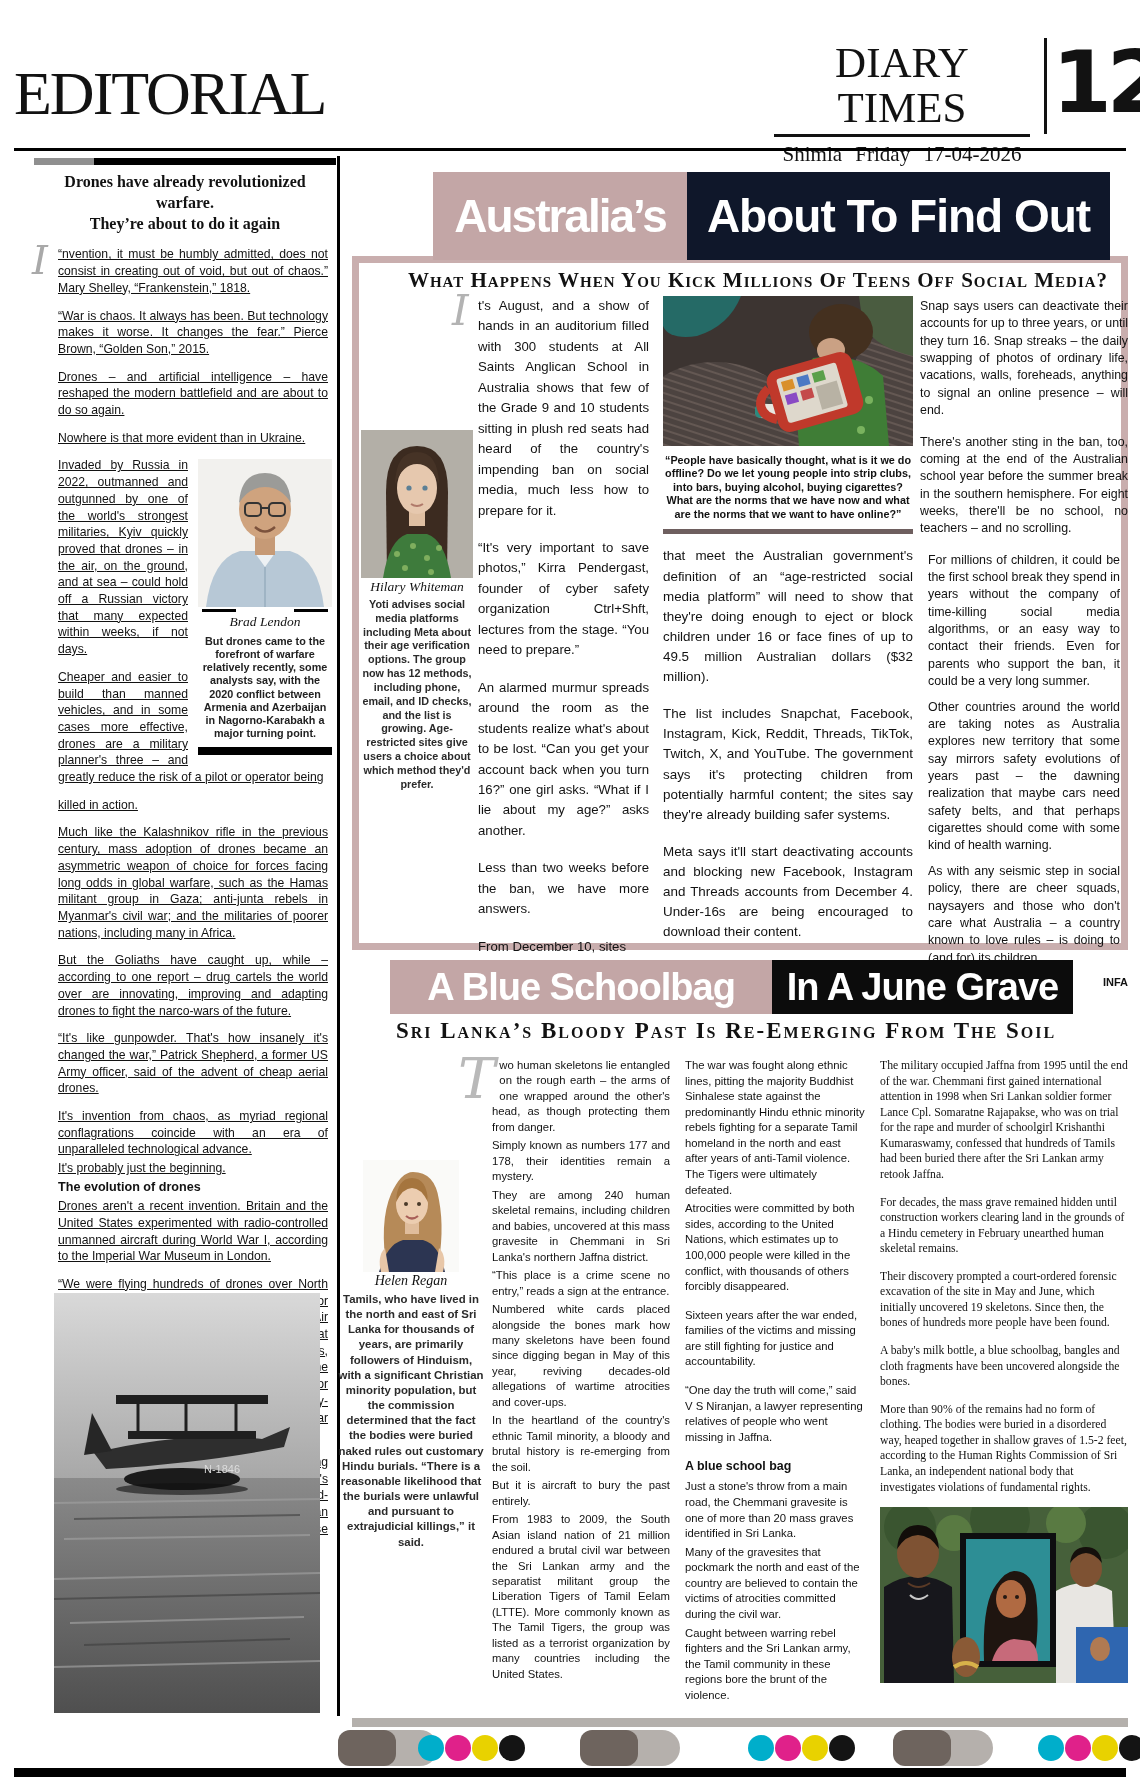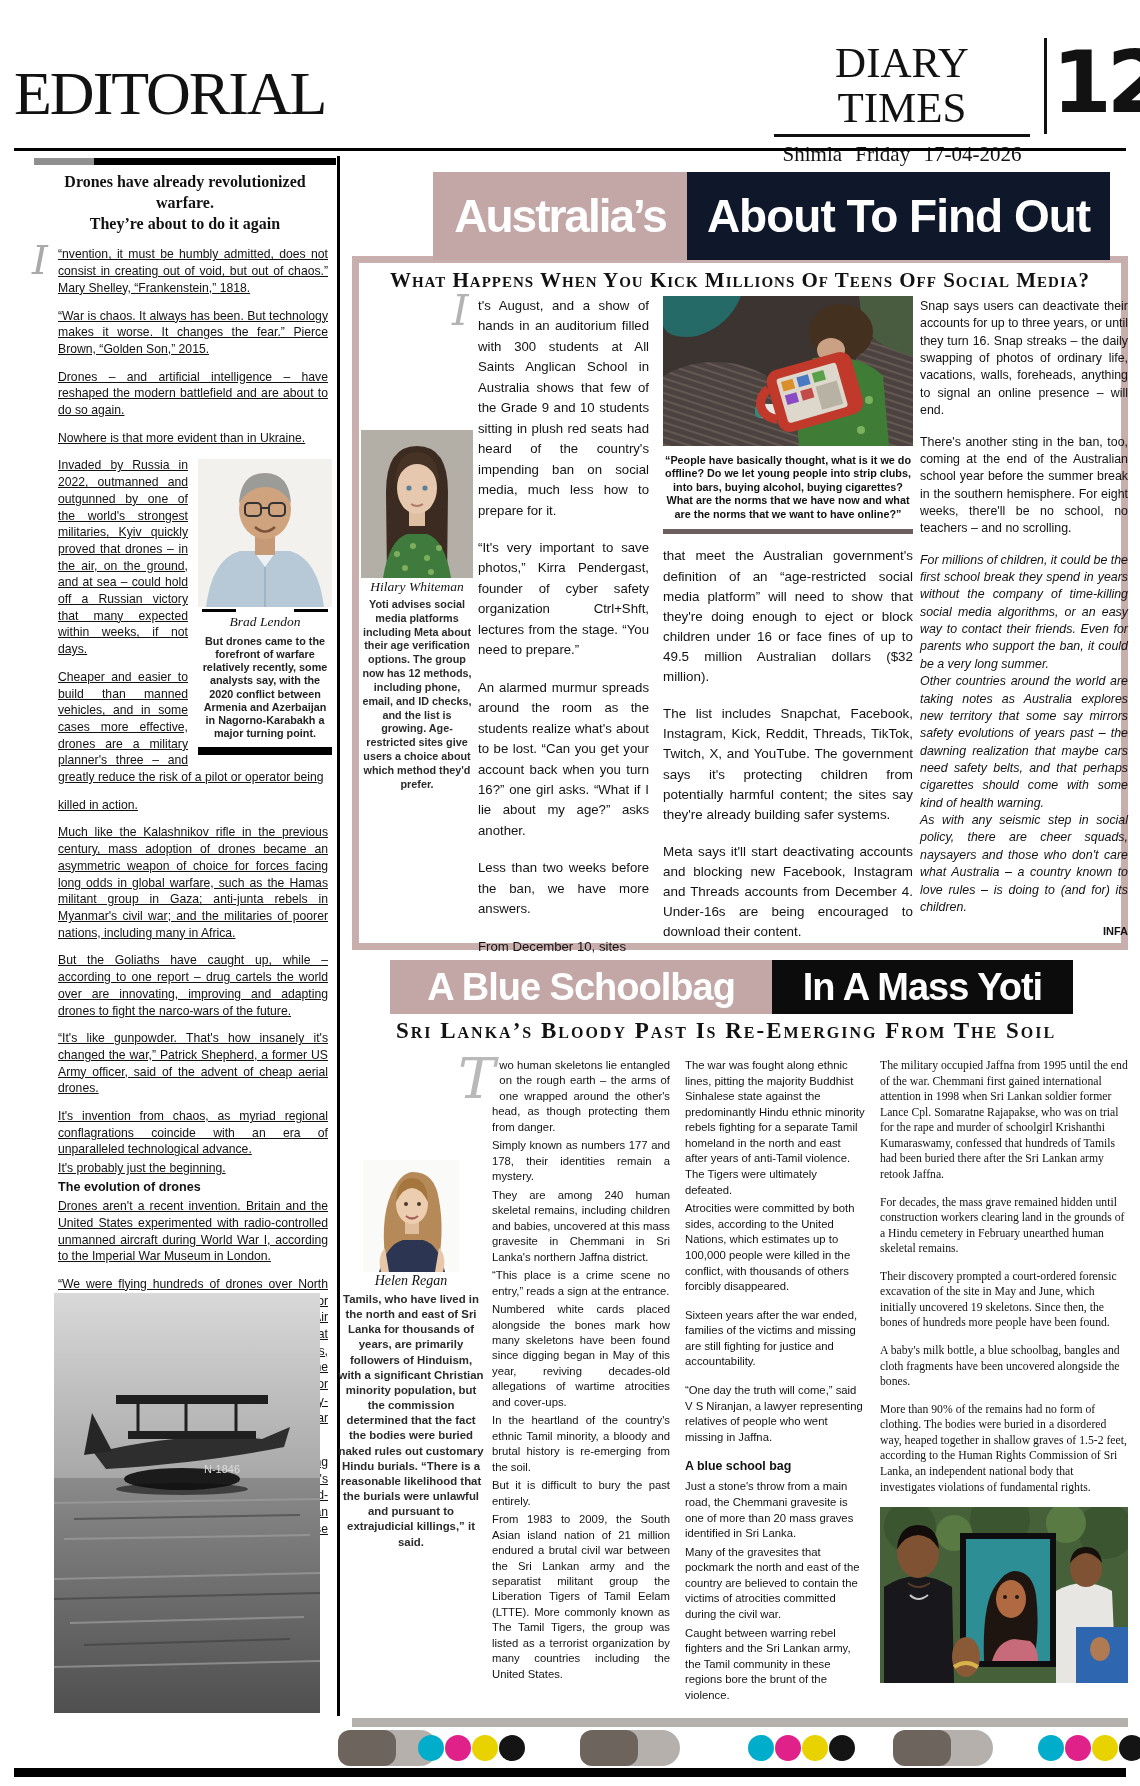--- a/index.html
+++ b/index.html
@@ -39,21 +39,21 @@
   .brad-bar{height:8px;background:#000;margin-top:7px;}
   .plane-photo{position:absolute;left:20px;top:1135px;width:266px;height:420px;}
   .vrule{position:absolute;left:337px;top:156px;width:3px;height:1560px;background:#000;}
 
   
   .frame1{position:absolute;left:352px;top:256px;width:762px;height:680px;border:7px solid #c9aeae;}
   .hl-block{position:absolute;display:flex;align-items:center;justify-content:center;
         color:#fff;font-weight:bold;font-family:Liberation Sans, sans-serif;}
   .hl1a{left:433px;top:172px;width:254px;height:88px;background:#c3a6a6;font-size:46px;letter-spacing:-2px;}
   .hl1b{left:687px;top:172px;width:423px;height:88px;background:#0f172a;font-size:46px;letter-spacing:-1px;}
-  .subhead1{position:absolute;left:362px;top:268px;width:756px;text-align:center;
+  .subhead1{position:absolute;left:380px;top:268px;width:756px;text-align:center;
         font-family:"Liberation Serif",serif;font-variant:small-caps;font-weight:bold;
         font-size:21px;letter-spacing:1px;white-space:nowrap;}
   .colA{position:absolute;left:361px;top:298px;width:112px;text-align:center;}
   .colA .spacer{height:132px;}
   .colA svg{display:block;width:112px;height:148px;}
   .colA .p-cap{font-size:10.8px;line-height:1.28;color:#2b2b2b;}
   .colB{position:absolute;left:478px;top:296px;width:171px;font-size:13.2px;line-height:1.55;
         text-align:justify;}
   .colB p{margin:0 0 17px;}
   .colB p:last-child{text-align:left;}
@@ -61,21 +61,21 @@
         color:#b3b3b3;line-height:.8;margin:-2px 4px 0 -26px;}
   .colC{position:absolute;left:663px;top:296px;width:250px;}
   .colC svg{display:block;width:250px;height:150px;}
   .c-cap{font-weight:bold;font-size:10.8px;line-height:1.25;text-align:center;margin:8px 2px 6px;}
   .c-rule{height:5px;background:#6e5f5f;margin:8px 0 12px;}
   .colC .ctext{font-size:13.4px;line-height:1.5;text-align:justify;}
   .colC .ctext p{margin:0 0 17px;}
   .colD{position:absolute;left:920px;top:298px;width:208px;font-size:12.4px;line-height:1.4;
         text-align:justify;}
   .colD p{margin:0 0 14px;}
-  .colD p.tight{margin:0;font-style:italic;}
+  .colD p.tight{margin:8px;}
   .credit{text-align:right;font-weight:bold;font-size:11px;margin-top:8px;}
 
   
   .hl2a{left:390px;top:960px;width:382px;height:54px;background:#c3a6a6;font-size:38px;letter-spacing:-1px;}
   .hl2b{left:772px;top:960px;width:301px;height:54px;background:#0c0c0c;font-size:38px;letter-spacing:-1px;}
   .subhead2{position:absolute;left:340px;top:1018px;width:772px;text-align:center;
         font-family:"Liberation Serif",serif;font-variant:small-caps;font-weight:bold;
         font-size:23px;letter-spacing:2px;white-space:nowrap;}
   .col1{position:absolute;left:338px;top:1058px;width:146px;text-align:center;}
   .col1 .spacer{height:102px;}
@@ -302,21 +302,21 @@
   <div class="colD">
     <p>Snap says users can deactivate their accounts for up to three years, or until they turn 16. Snap streaks – the daily swapping of photos of ordinary life, vacations, walls, foreheads, anything to signal an online presence – will end.</p>
     <p>There's another sting in the ban, too, coming at the end of the Australian school year before the summer break in the southern hemisphere. For eight weeks, there'll be no school, no teachers – and no scrolling.</p>
     <p class="tight">For millions of children, it could be the first school break they spend in years without the company of time-killing social media algorithms, or an easy way to contact their friends. Even for parents who support the ban, it could be a very long summer.</p>
     <p class="tight">Other countries around the world are taking notes as Australia explores new territory that some say mirrors safety evolutions of years past – the dawning realization that maybe cars need safety belts, and that perhaps cigarettes should come with some kind of health warning.</p>
     <p class="tight">As with any seismic step in social policy, there are cheer squads, naysayers and those who don't care what Australia – a country known to love rules – is doing to (and for) its children.</p>
     <div class="credit">INFA</div>
   </div>
 
   <div class="hl-block hl2a">A Blue Schoolbag</div>
-  <div class="hl-block hl2b">In A Mass Yoti</div>
+  <div class="hl-block hl2b">In A June Grave</div>
   <div class="subhead2">Sri Lanka’s Bloody Past Is Re-Emerging From The Soil</div>
 
   <div class="col1">
     <div class="spacer"></div>
     <svg viewBox="0 0 96 112">
       <rect width="96" height="112" fill="#fafaf8"></rect>
       <path d="M24 112 Q16 62 28 34 Q38 12 50 12 Q72 12 76 40 Q82 72 74 112 Z" fill="#b68a58"></path>
       <rect x="42" y="58" width="14" height="16" fill="#e0bd9c"></rect>
       <ellipse cx="49" cy="44" rx="16" ry="20" fill="#eccdb0"></ellipse>
       <path d="M33 42 Q34 18 49 18 Q64 18 65 42 Q58 28 49 28 Q40 28 33 42 Z" fill="#a5753e"></path>
@@ -331,21 +331,21 @@
     <div class="p-cap">Tamils, who have lived in the north and east of Sri Lanka for thousands of years, are primarily followers of Hinduism, with a significant Christian minority population, but the commission determined that the fact the bodies were buried naked rules out customary Hindu burials. “There is a reasonable likelihood that the burials were unlawful and pursuant to extrajudicial killings,” it said.</div>
   </div>
 
   <div class="col2">
     <p><span class="dropT">T</span><span>wo human skeletons lie entangled on the rough earth – the arms of one wrapped around the other's head, as though protecting them from danger.</span></p>
     <p>Simply known as numbers 177 and 178, their identities remain a mystery.</p>
     <p>They are among 240 human skeletal remains, including children and babies, uncovered at this mass gravesite in Chemmani in Sri Lanka's northern Jaffna district.</p>
     <p>“This place is a crime scene no entry,” reads a sign at the entrance.</p>
     <p>Numbered white cards placed along­side the bones mark how many skeletons have been found since digging began in May of this year, reviving decades-old allegations of wartime atrocities and cover-ups.</p>
     <p>In the heartland of the country's ethnic Tamil minority, a bloody and brutal history is re-emerging from the soil.</p>
-    <p>But it is difficult to bury the past entirely.</p>
+    <p>But it is aircraft to bury the past entirely.</p>
     <p>From 1983 to 2009, the South Asian island nation of 21 million endured a brutal civil war between the Sri Lankan army and the separatist militant group the Liberation Tigers of Tamil Eelam (LTTE). More commonly known as The Tamil Tigers, the group was listed as a terrorist organization by many countries including the United States.</p>
   </div>
 
   <div class="col3">
     <p>The war was fought along ethnic lines, pitting the majority Buddhist Sinhalese state against the predominantly Hindu ethnic minority rebels fighting for a separate Tamil homeland in the north and east after years of anti-Tamil violence. The Tigers were ultimately defeated.</p>
     <p class="gap">Atrocities were committed by both sides, according to the United Nations, which estimates up to 100,000 people were killed in the conflict, with thousands of others forcibly disappeared.</p>
     <p class="gap">Sixteen years after the war ended, families of the victims and missing are still fighting for justice and accountability.</p>
     <p class="gap">“One day the truth will come,” said V S Niranjan, a lawyer representing relatives of people who went missing in Jaffna.</p>
     <div class="sl-sub">A blue school bag</div>
     <p>Just a stone's throw from a main road, the Chemmani gravesite is one of more than 20 mass graves identified in Sri Lanka.</p>

